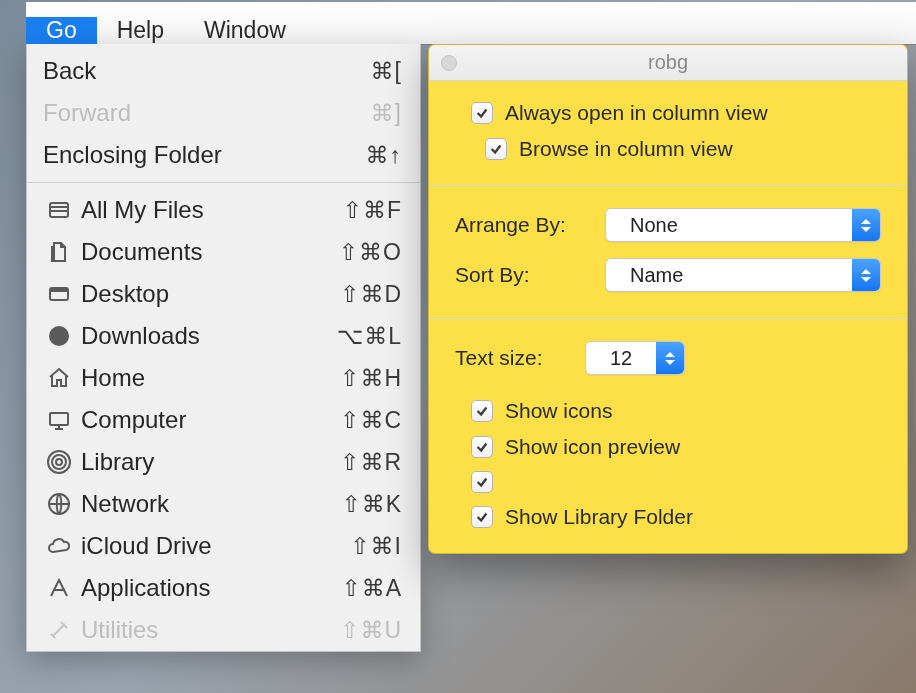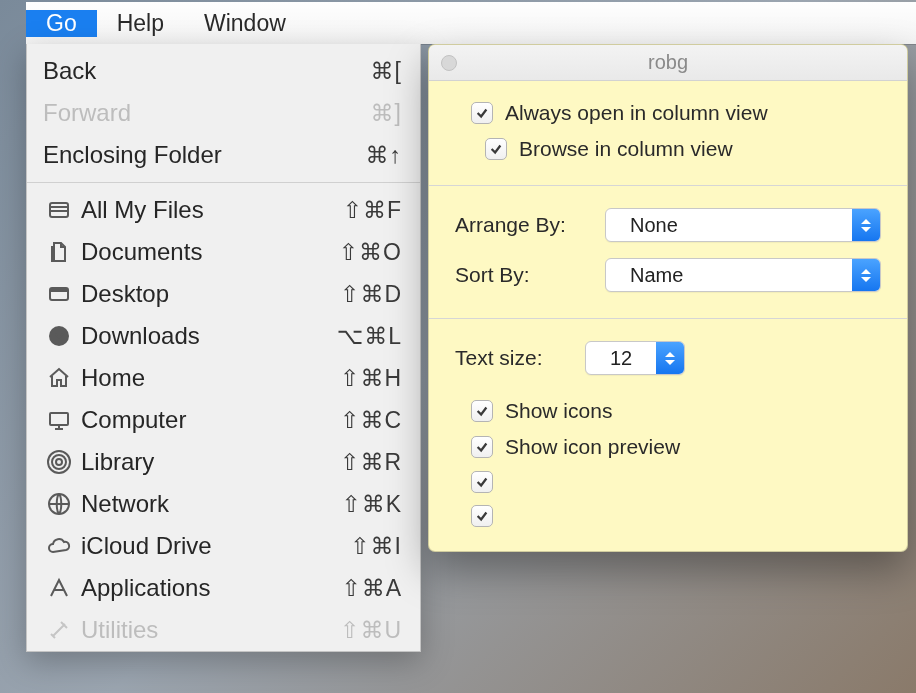--- a/index.html
+++ b/index.html
@@ -14,21 +14,21 @@
 
   
   .menubar {
     position: absolute;
     top: 2px;
     left: 26px;
     right: 0;
     height: 42px;
     background: linear-gradient(to bottom, #fefefe, #f4f4f4);
     display: flex;
-    align-items: center;
+    align-items: flex-end;
     box-shadow: 0 1px 0 rgba(0,0,0,0.15);
   }
   .menubar-item {
     display: flex;
     align-items: center;
     padding: 0 20px;
     font-size: 23px;
     color: #2a2a2a;
     cursor: default;
   }
@@ -85,21 +85,21 @@
   .ico path, .ico rect, .ico circle, .ico line, .ico polyline { stroke: #5a5a5a; stroke-width: 2; fill: none; }
   .ico .fill { fill: #5a5a5a; stroke: none; }
   .disabled .ico path, .disabled .ico rect, .disabled .ico circle, .disabled .ico line { stroke: #c5c5c5; }
 
   
   .inspector {
     position: absolute;
     top: 44px;
     left: 428px;
     width: 480px;
-    background: #fef9c3;
+    background: #fde047;
     border: 1px solid rgba(0,0,0,0.18);
     border-radius: 7px;
     box-shadow: 0 18px 40px rgba(0,0,0,0.35);
     overflow: hidden;
   }
   .titlebar {
     height: 36px;
     background: linear-gradient(to bottom, #f3f3f3, #e9e9e9);
     border-bottom: 1px solid #d2d2d2;
     display: flex;
@@ -427,16 +427,17 @@
             <polyline points="3,8 7,12 13,4"></polyline>
           </svg>
         </span>
     </div>
     <div class="check-row">
       <span class="checkbox">
           <svg viewBox="0 0 16 16">
             <polyline points="3,8 7,12 13,4"></polyline>
           </svg>
         </span>
+      <span>Show Library Folder</span>
     </div>
   </div>
 
 </div>
 
 </body></html>

